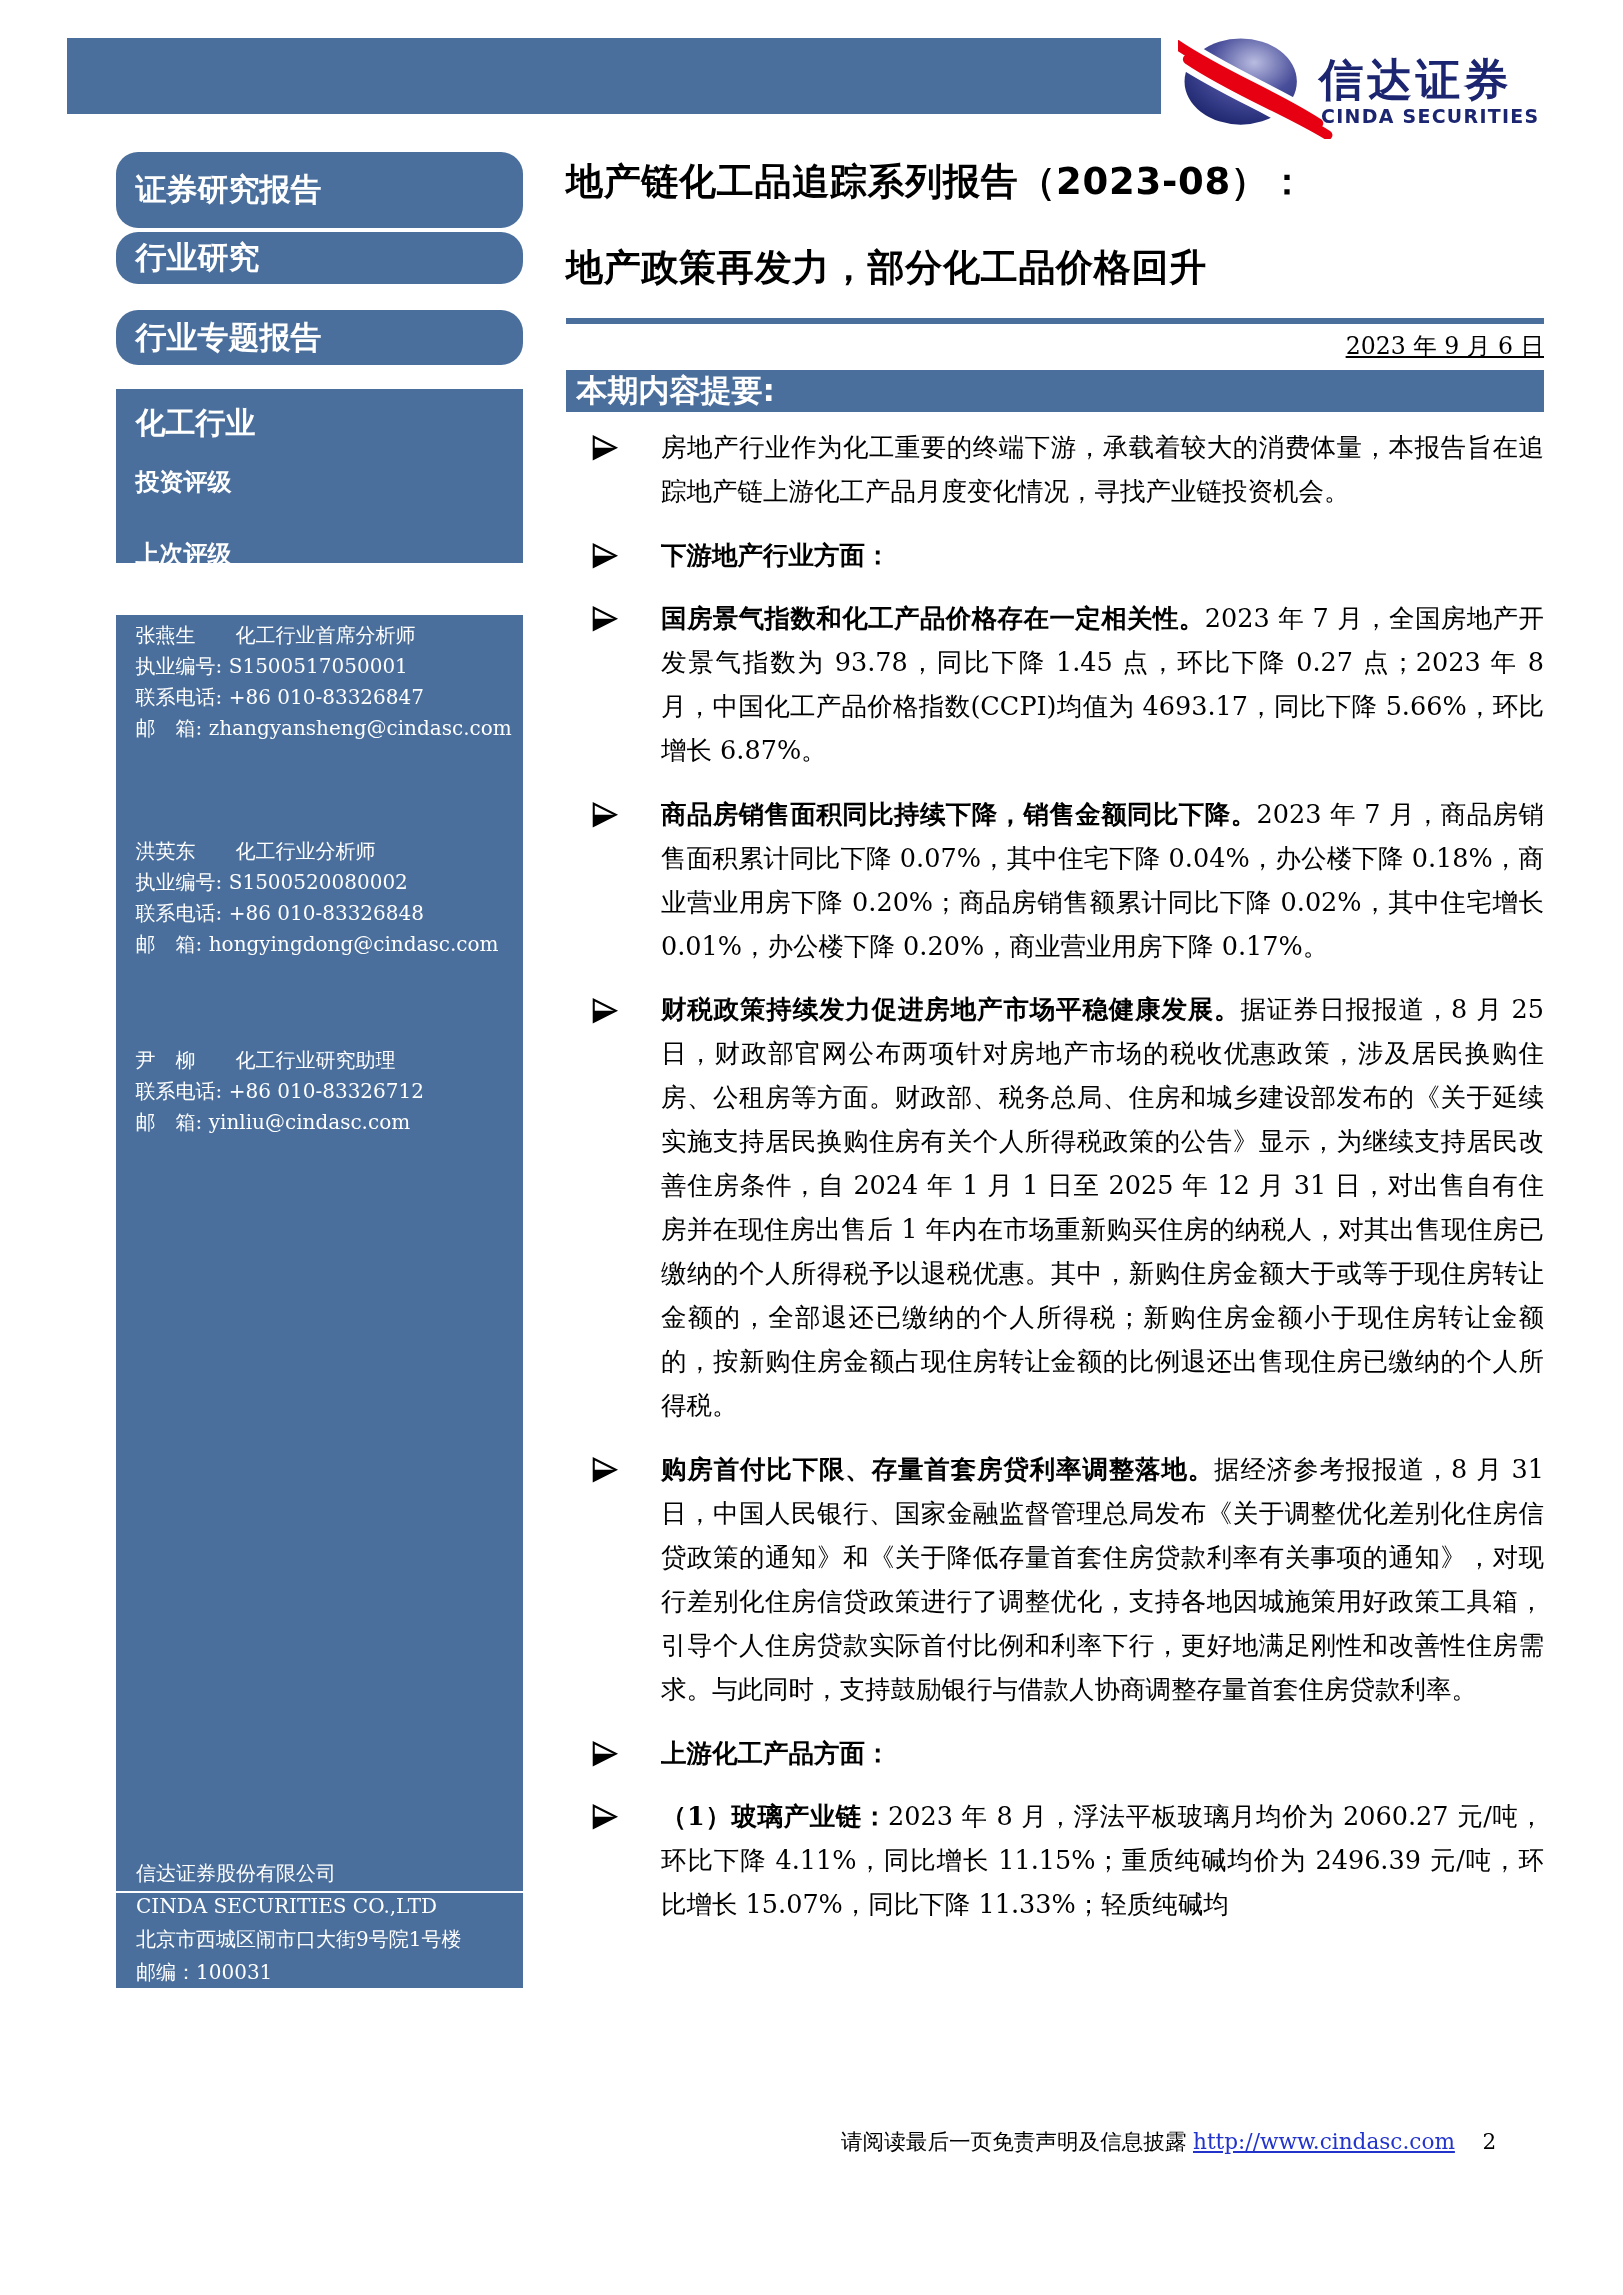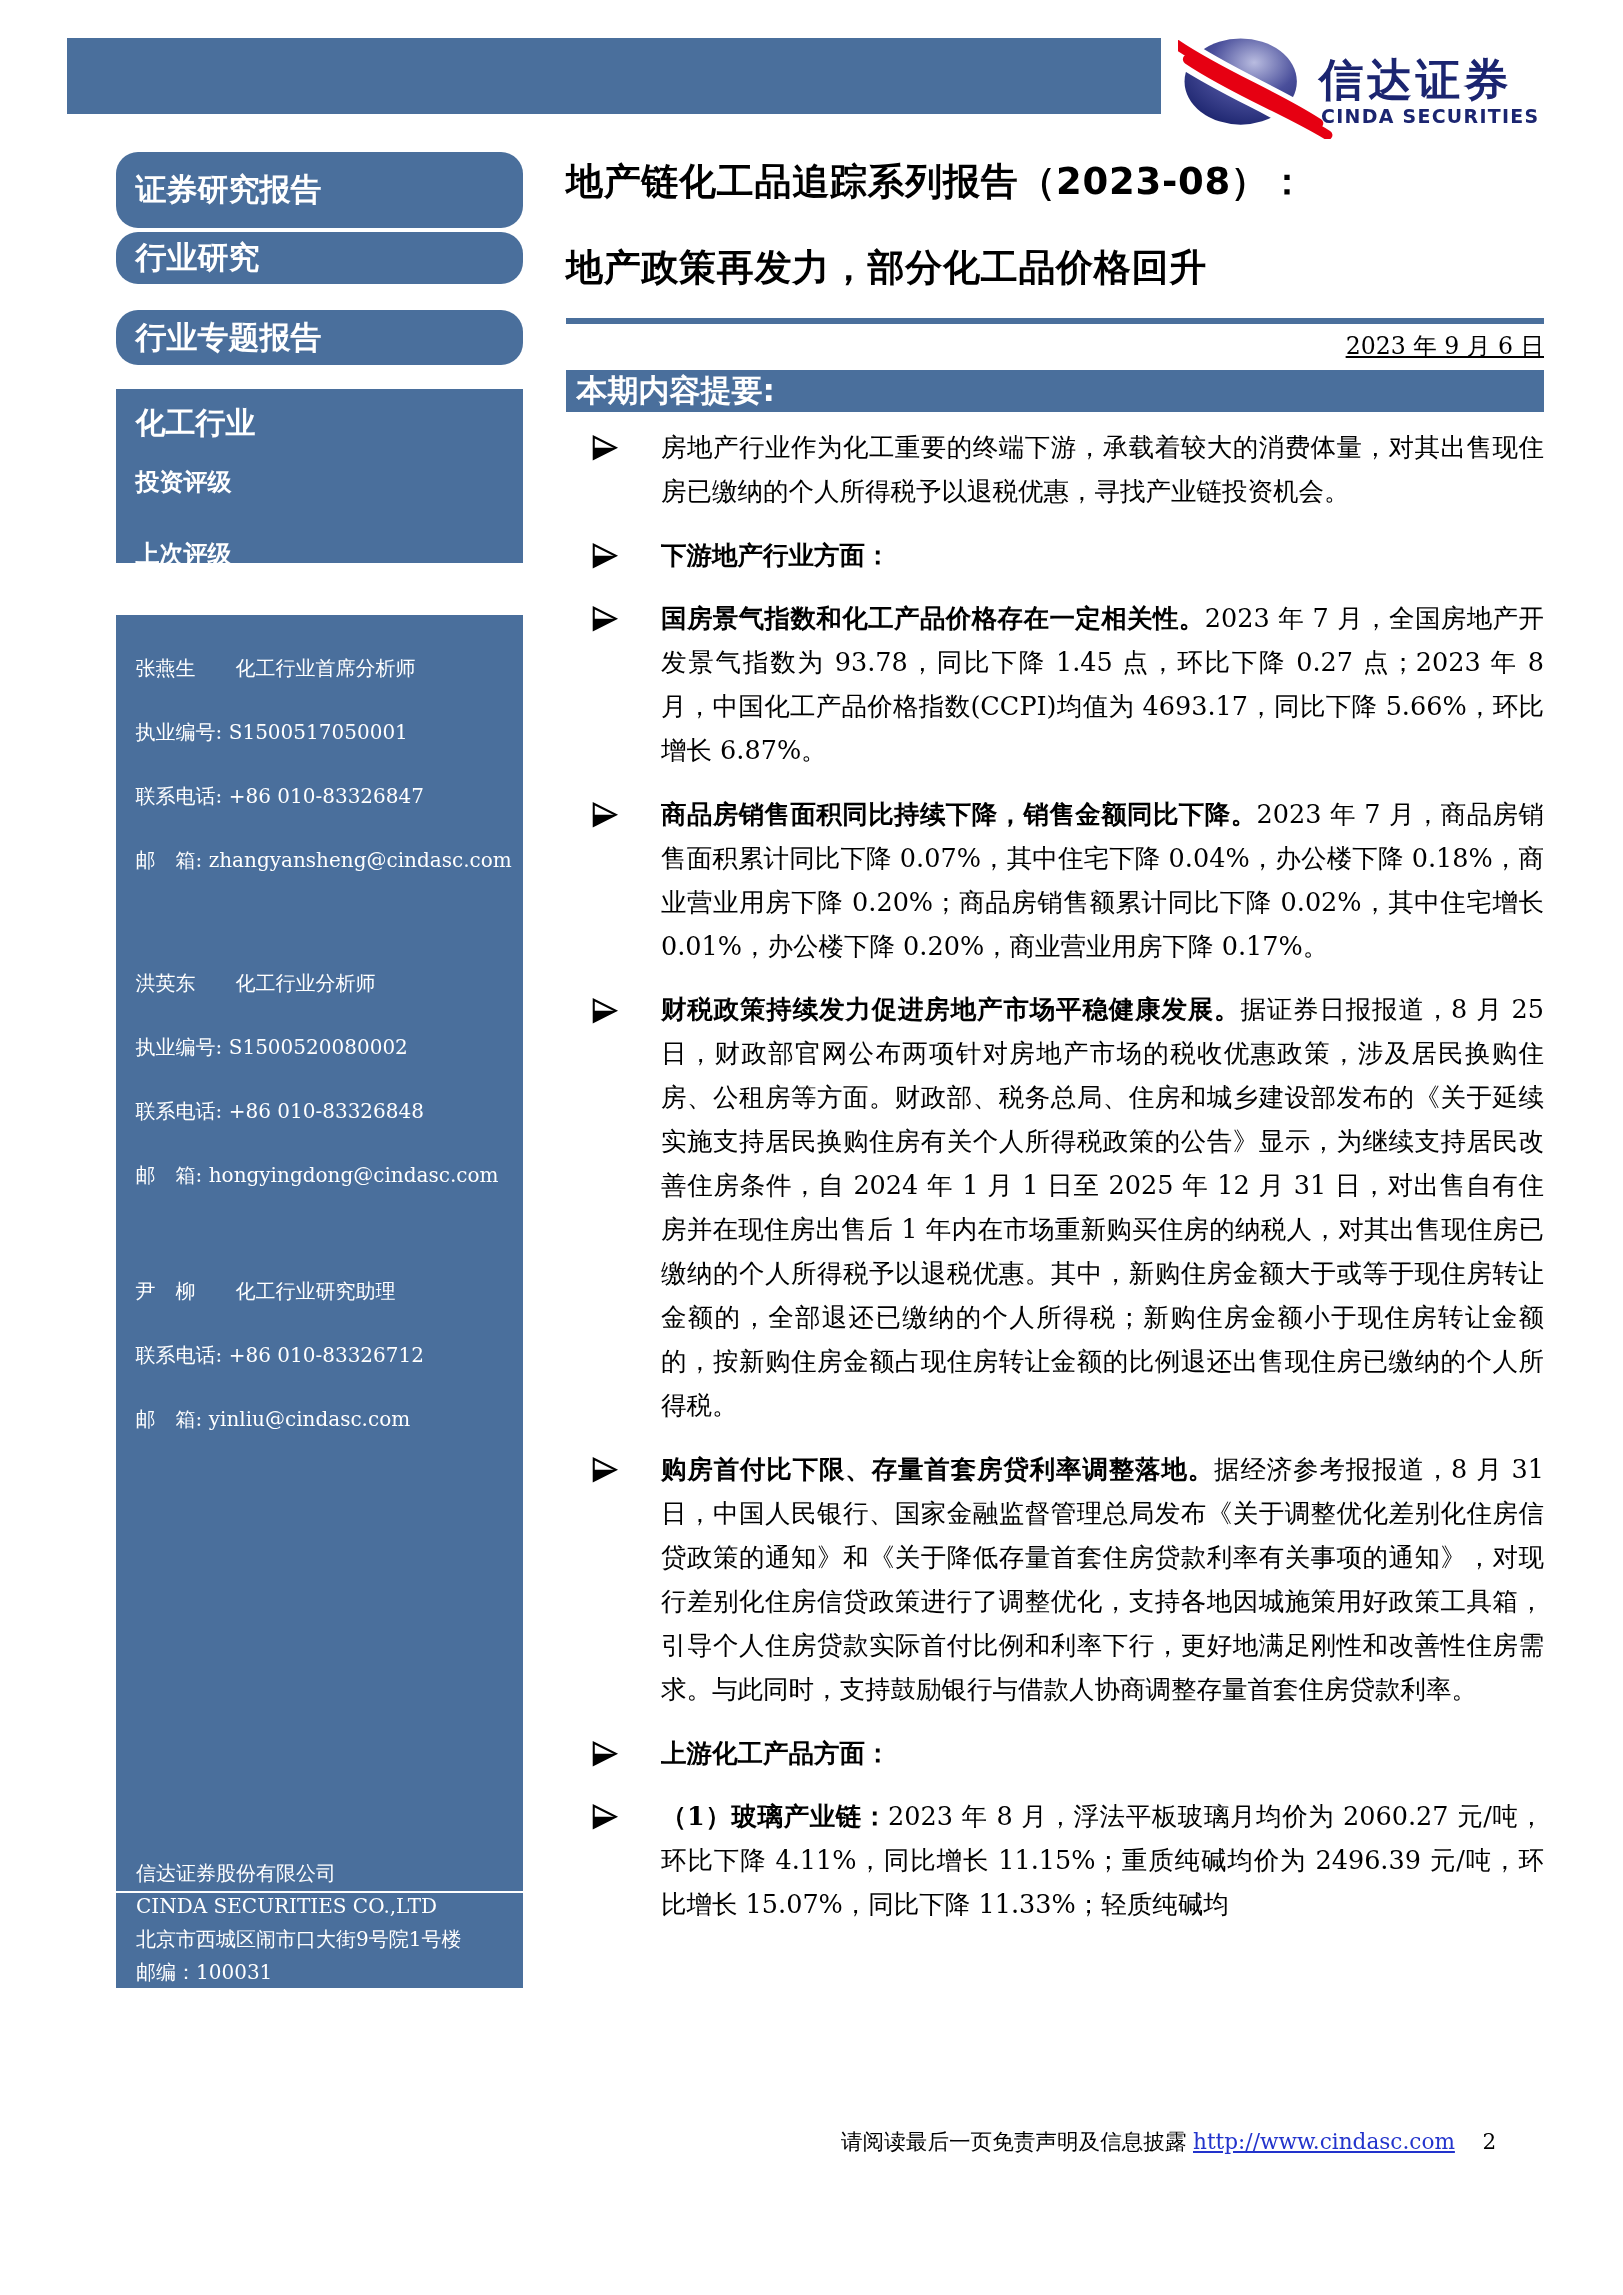--- a/index.html
+++ b/index.html
@@ -19,21 +19,21 @@
   #catbox{top:389px;height:174px;}
   .cat-industry{position:absolute;left:19.6px;top:14.4px;font-family:"DejaVu Sans",sans-serif;font-weight:bold;font-size:30px;}
   .cat-rating{position:absolute;left:19.6px;top:77px;font-family:"DejaVu Sans",sans-serif;font-weight:bold;font-size:24px;}
   .cat-prev{position:absolute;left:19.6px;top:149px;font-family:"DejaVu Sans",sans-serif;font-weight:bold;font-size:24px;}
   #analystbox{top:615px;height:1276px;}
   #companybox{top:1893px;height:95px;}
   .analysts{padding:5.2px 0 0 19.6px;font-size:20px;line-height:31px;}
   .agroup{margin:0;}
   .agroup.g2{margin-top:92px;}
   .agroup.g3{margin-top:85px;}
-  .arow{white-space:nowrap;margin-top:33px;}
+  .arow{white-space:nowrap;}
   .company{position:absolute;left:136px;top:1857px;width:387px;color:#fff;font-size:20px;line-height:33px;z-index:5;}
 
   
   .main{position:absolute;left:566px;top:0;width:978px;}
   .title1{position:absolute;top:157px;left:0;font-family:"DejaVu Sans",sans-serif;font-weight:bold;font-size:37px;letter-spacing:0.7px;}
   .title2{position:absolute;top:243px;left:0;font-family:"DejaVu Sans",sans-serif;font-weight:bold;font-size:37px;letter-spacing:0.7px;}
   .divider{position:absolute;top:318px;left:0;width:978px;height:5.9px;background:#4A6F9C;}
   .date{position:absolute;top:330px;left:0;width:978px;text-align:right;font-size:23.6px;text-decoration:underline;}
   .summary-bar{position:absolute;top:370px;left:0;width:978px;height:42px;background:#4A6F9C;color:#fff;
                font-family:"DejaVu Sans",sans-serif;font-weight:bold;font-size:31px;line-height:41px;}
@@ -125,21 +125,21 @@
   <div class="summary-bar">
     <span>本期内容提要:</span>
   </div>
 
   <div class="bullets">
     <div class="bullet">
       <svg class="arrow" viewBox="0 0 40 40">
           <path d="M4 4 L36 20 L4 36 Z" fill="#ffffff" stroke="#000000" stroke-width="3"></path>
           <path d="M4 36 L36 20 L4 20 Z" fill="#000000"></path>
         </svg>
-      <span class="lead"></span><span>房地产行业作为化工重要的终端下游，承载着较大的消费体量，对其出售现住房已缴纳的个人所得税予以退税优惠，寻找产业链投资机会。</span>
+      <span class="lead"></span><span>房地产行业作为化工重要的终端下游，承载着较大的消费体量，本报告旨在追踪地产链上游化工产品月度变化情况，寻找产业链投资机会。</span>
     </div>
     <div class="bullet">
       <svg class="arrow" viewBox="0 0 40 40">
           <path d="M4 4 L36 20 L4 36 Z" fill="#ffffff" stroke="#000000" stroke-width="3"></path>
           <path d="M4 36 L36 20 L4 20 Z" fill="#000000"></path>
         </svg>
       <span class="lead">下游地产行业方面：</span><span></span>
     </div>
     <div class="bullet">
       <svg class="arrow" viewBox="0 0 40 40">

